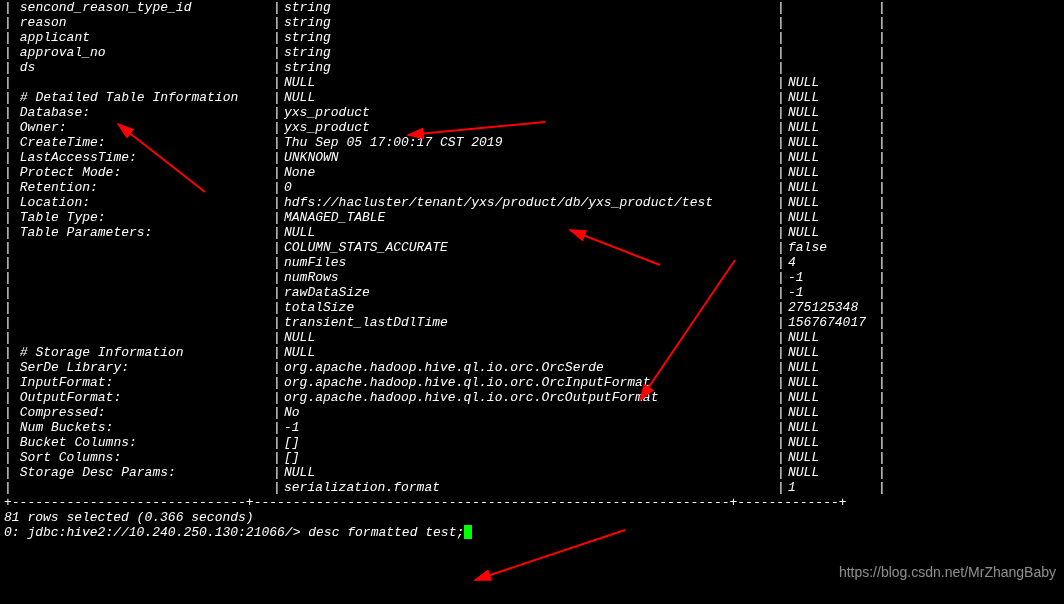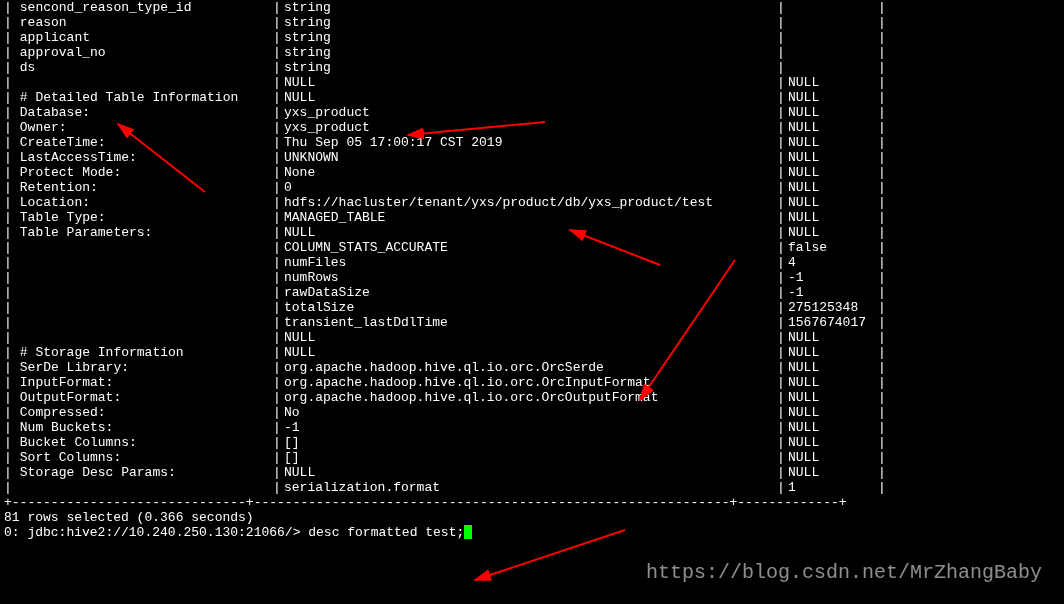--- a/index.html
+++ b/index.html
@@ -12,35 +12,36 @@
     width: 1064px;
     height: 604px;
     overflow: hidden;
     position: relative;
     white-space: pre;
   }
   .term {
     position: absolute;
     top: 0; left: 0;
     padding: 0 4px;
+    font-style: italic;
   }
   .row { height: 15px; }
   .c1 { display: inline-block; width: 258px; vertical-align: top; }
   .c2 { display: inline-block; width: 490px; vertical-align: top; overflow: hidden; }
   .c3 { display: inline-block; width: 90px; vertical-align: top; }
   .pipe { color: #fff; display: inline-block; width: 14px; text-align: center; }
   .edge { color: #fff; display: inline-block; width: 8px; }
   .sep { letter-spacing: 0; }
   .watermark {
     position: absolute;
-    right: 22px;
+    right: 8px;
     bottom: 24px;
     color: rgba(255,255,255,0.55);
-    font-family: Liberation Mono, monospace;
-    font-size: 20px;
+    font-family: Liberation Sans, sans-serif;
+    font-size: 14px;
     pointer-events: none;
   }
   .cursor {
     display: inline-block;
     width: 8px;
     height: 14px;
     background: #00ff00;
     vertical-align: middle;
   }
   svg.arrows {

